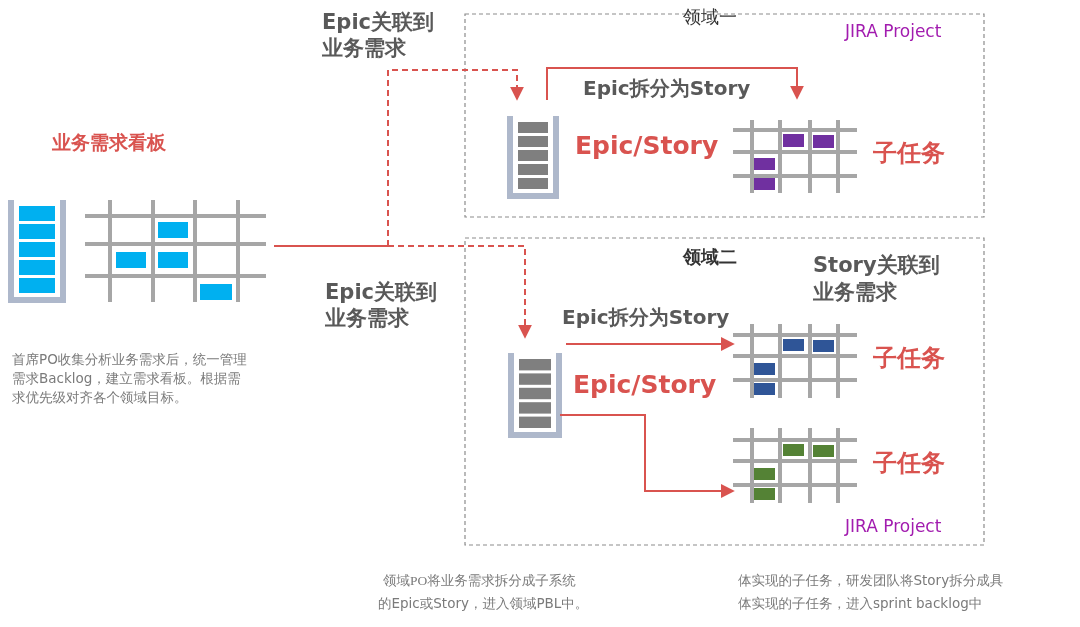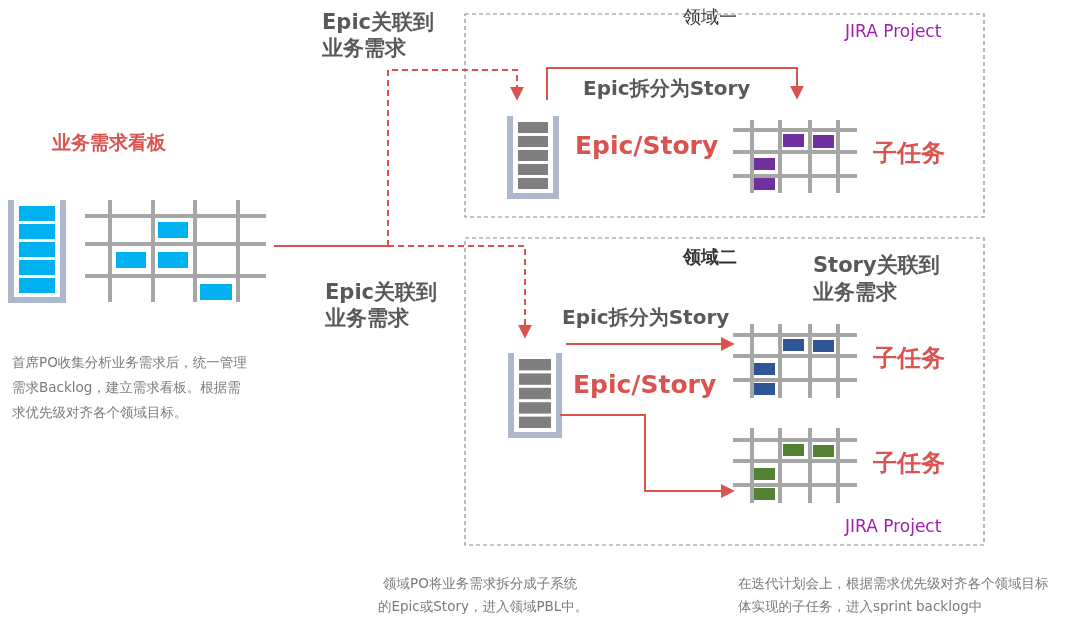--- a/index.html
+++ b/index.html
@@ -4,21 +4,21 @@
 <style>
   html, body { margin:0; padding:0; background:#ffffff; }
   body { width:1080px; height:627px; position:relative; overflow:hidden;
          font-family:"DejaVu Sans","Liberation Sans",sans-serif; }
   #diagram { position:absolute; left:0; top:0; }
   .txt { position:absolute; white-space:nowrap; }
   .label-dark { color:#595959; font-weight:bold; font-size:21px; line-height:24px; }
   .label-red  { color:#d9534f; font-weight:bold; }
   .domain-title { color:#333333; font-size:18px; }
   .jira { color:#a21caf; font-size:17px; }
-  .desc { color:#7a7a7a; font-size:13.5px; line-height:25px; white-space:normal; }
+  .desc { color:#7a7a7a; font-size:13.5px; line-height:19px; white-space:normal; }
 </style>
 </head>
 <body>
 
 <svg id="diagram" width="1080" height="627" viewBox="0 0 1080 627">
   <defs>
     <marker id="arrowRed" viewBox="0 0 10 10" refX="8" refY="5" markerWidth="7" markerHeight="7" orient="auto">
       <path d="M0,0 L10,5 L0,10 z" fill="#d9534f"></path>
     </marker>
   </defs>
@@ -134,16 +134,16 @@
 
 <div class="txt domain-title" style="left:683px; top:245px;font-weight:bold;">领域二</div>
 <div class="txt label-dark" style="left:813px; top:253px;text-align:right;">Story关联到</div>
 <div class="txt label-dark" style="left:813px; top:280px;">业务需求</div>
 <div class="txt label-dark" style="left:562px; top:305px; font-size:20px;">Epic拆分为Story</div>
 <div class="txt label-red" style="left:573px; top:370px; font-size:25px;">Epic/Story</div>
 <div class="txt label-red" style="left:873px; top:342px; font-size:24px;">子任务</div>
 <div class="txt label-red" style="left:873px; top:447px; font-size:24px;">子任务</div>
 <div class="txt jira" style="left:845px; top:516px;">JIRA Project</div>
 
-<div class="txt desc" style="left:383px; top:571px; white-space:nowrap;">领域PO将业务需求拆分成子系统</div>
+<div class="txt desc" style="left:383px; top:571px; white-space:nowrap;font-family:Liberation Serif, serif;">领域PO将业务需求拆分成子系统</div>
 <div class="txt desc" style="left:378px; top:594px; white-space:nowrap;">的Epic或Story，进入领域PBL中。</div>
-<div class="txt desc" style="left:738px; top:571px; white-space:nowrap;">在迭代计划会上，根据需求优先级对齐各个领域目标</div>
+<div class="txt desc" style="left:738px; top:571px; white-space:nowrap;">体实现的子任务，研发团队将Story拆分成具</div>
 <div class="txt desc" style="left:738px; top:594px; white-space:nowrap;">体实现的子任务，进入sprint backlog中</div>
 
 </body></html>

